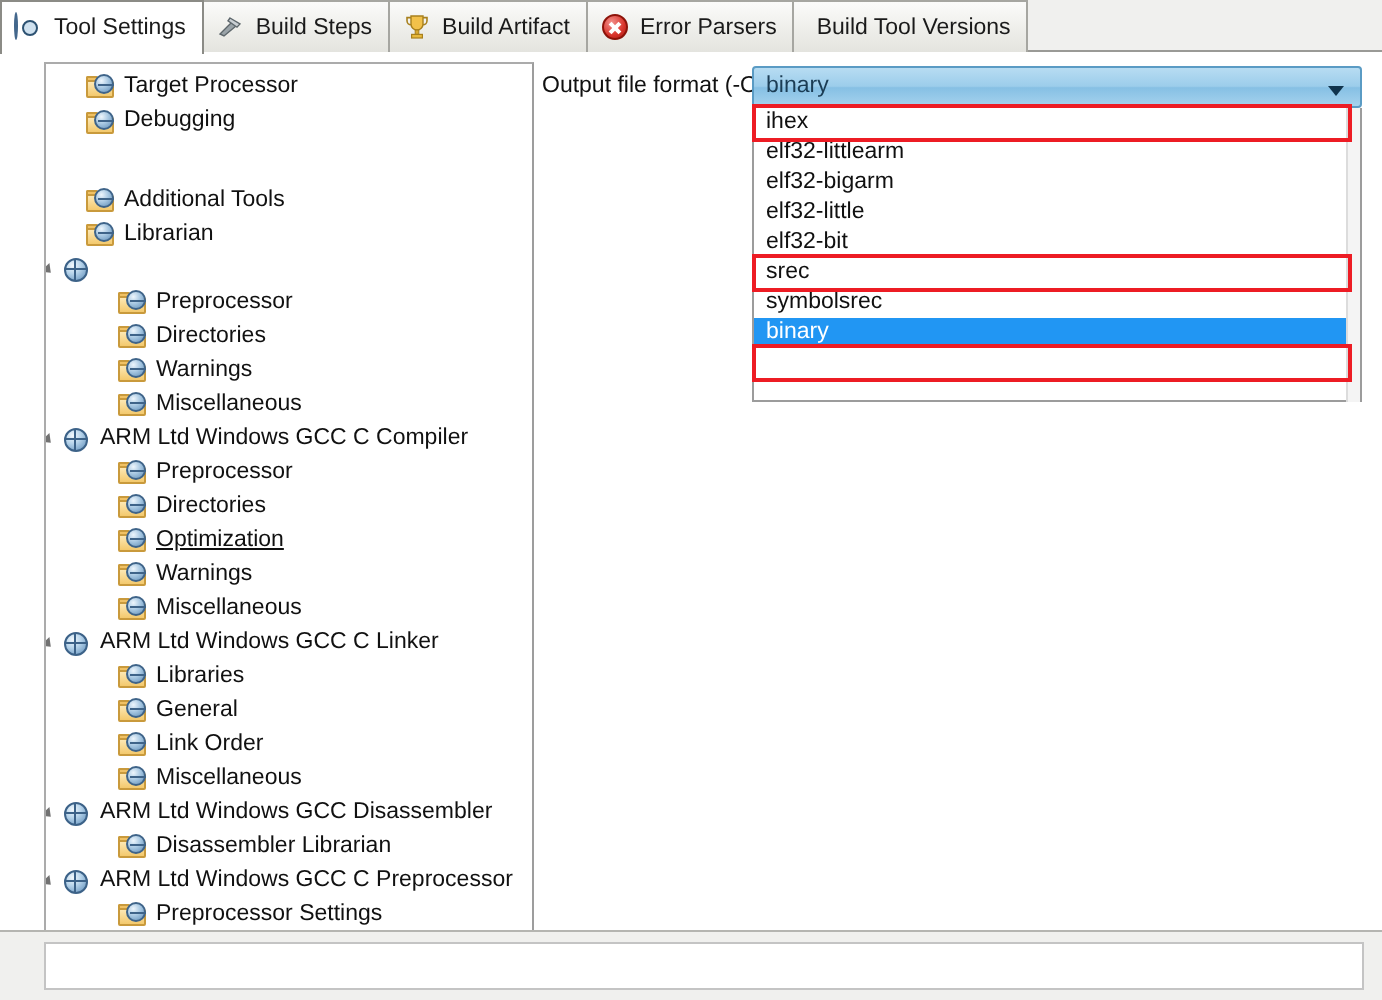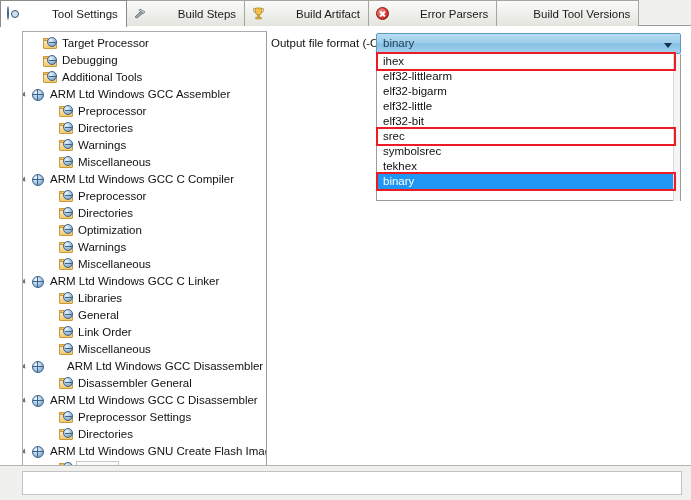--- a/index.html
+++ b/index.html
@@ -42,21 +42,21 @@
     white-space: nowrap;
     cursor: default;
   }
   .tab:first-child { border-left: 1px solid #a6a6a1; }
   .tab.active {
     background: #ffffff;
     height: 27px;
     z-index: 5;
     border-color: #8b8b86;
   }
-  .tab .tlabel { padding-left: 5px; margin-left: 25px; }
+  .tab .tlabel { padding-left: 5px; }
   .tabicon {
     width: 15px; height: 15px;
     position: relative;
     flex: 0 0 15px;
   }
 
   
   .ic-tool {
     width: 14px; height: 14px;
     border-radius: 50%;
@@ -390,34 +390,41 @@
             <span class="lbl">Target Processor</span>
           </div>
           <div class="trow" style="padding-left: 20px; align-items: flex-end;">
             <span class="folder">
               <span class="ftab"></span>
               <span class="fbody"></span>
               <span class="fglobe"></span>
             </span>
             <span class="lbl">Debugging</span>
           </div>
+          <div class="trow" style="padding-left: 20px; margin-top: 23px;">
+            <span class="folder">
+              <span class="ftab"></span>
+              <span class="fbody"></span>
+              <span class="fglobe"></span>
+            </span>
+            <span class="lbl">Additional Tools</span>
+          </div>
           <div class="trow" style="padding-left: 20px;">
             <span class="folder">
               <span class="ftab"></span>
               <span class="fbody"></span>
               <span class="fglobe"></span>
             </span>
-            <span class="lbl">Additional Tools</span>
+            <span class="lbl">Librarian</span>
           </div>
           <div class="trow" style="padding-left: 8px;">
             <span class="twist" style="left: -1px;"></span>
             <span class="globe">
               <span class="g"></span>
             </span>
-            <span class="lbl">ARM Ltd Windows GCC Assembler</span>
           </div>
           <div class="trow" style="padding-left: 36px;">
             <span class="folder">
               <span class="ftab"></span>
               <span class="fbody"></span>
               <span class="fglobe"></span>
             </span>
             <span class="lbl">Preprocessor</span>
           </div>
           <div class="trow" style="padding-left: 36px;">
@@ -460,21 +467,21 @@
             <span class="lbl">Preprocessor</span>
           </div>
           <div class="trow" style="padding-left: 36px;">
             <span class="folder">
               <span class="ftab"></span>
               <span class="fbody"></span>
               <span class="fglobe"></span>
             </span>
             <span class="lbl">Directories</span>
           </div>
-          <div class="trow" style="padding-left: 36px;">
+          <div class="trow" style="padding-left: 36px; text-decoration: underline;">
             <span class="folder">
               <span class="ftab"></span>
               <span class="fbody"></span>
               <span class="fglobe"></span>
             </span>
             <span class="lbl">Optimization</span>
           </div>
           <div class="trow" style="padding-left: 36px;">
             <span class="folder">
               <span class="ftab"></span>
@@ -523,41 +530,41 @@
             <span class="lbl">Link Order</span>
           </div>
           <div class="trow" style="padding-left: 36px;">
             <span class="folder">
               <span class="ftab"></span>
               <span class="fbody"></span>
               <span class="fglobe"></span>
             </span>
             <span class="lbl">Miscellaneous</span>
           </div>
-          <div class="trow" style="padding-left: 8px; gap: 17px;">
-            <span class="twist" style="left: -1px;"></span>
-            <span class="globe">
-              <span class="g"></span>
-            </span>
-            <span class="lbl">ARM Ltd Windows GCC Disassembler</span>
-          </div>
-          <div class="trow" style="padding-left: 36px;">
-            <span class="folder">
-              <span class="ftab"></span>
-              <span class="fbody"></span>
-              <span class="fglobe"></span>
-            </span>
-            <span class="lbl">Disassembler General</span>
-          </div>
           <div class="trow" style="padding-left: 8px;">
             <span class="twist" style="left: -1px;"></span>
             <span class="globe">
               <span class="g"></span>
             </span>
-            <span class="lbl">ARM Ltd Windows GCC C Disassembler</span>
+            <span class="lbl">ARM Ltd Windows GCC Disassembler</span>
+          </div>
+          <div class="trow" style="padding-left: 36px;">
+            <span class="folder">
+              <span class="ftab"></span>
+              <span class="fbody"></span>
+              <span class="fglobe"></span>
+            </span>
+            <span class="lbl">Disassembler Librarian</span>
+          </div>
+          <div class="trow" style="padding-left: 8px;">
+            <span class="twist" style="left: -1px;"></span>
+            <span class="globe">
+              <span class="g"></span>
+            </span>
+            <span class="lbl">ARM Ltd Windows GCC C Preprocessor</span>
           </div>
           <div class="trow" style="padding-left: 36px;">
             <span class="folder">
               <span class="ftab"></span>
               <span class="fbody"></span>
               <span class="fglobe"></span>
             </span>
             <span class="lbl">Preprocessor Settings</span>
           </div>
           <div class="trow" style="padding-left: 36px;">
@@ -596,21 +603,20 @@
 
       <div id="droplist">
         <div id="dropitems">
             <div class="ditem">ihex</div>
             <div class="ditem">elf32-littlearm</div>
             <div class="ditem">elf32-bigarm</div>
             <div class="ditem">elf32-little</div>
             <div class="ditem">elf32-bit</div>
             <div class="ditem">srec</div>
             <div class="ditem">symbolsrec</div>
-            <div class="ditem">tekhex</div>
             <div class="ditem selected">binary</div>
           </div>
         <div id="dropscroll"></div>
       <div class="redbox" style="left: -1px; top: -2px; width: 300px; height: 19px; border-color: rgb(237, 28, 36);"></div>
           <div class="redbox" style="left: -1px; top: 73px; width: 300px; height: 19px; border-color: rgb(237, 28, 36);"></div>
           <div class="redbox" style="left: -1px; top: 118px; width: 300px; height: 19px; border-color: rgb(237, 28, 36);"></div>
         </div>
     </div>
   </div>
 

